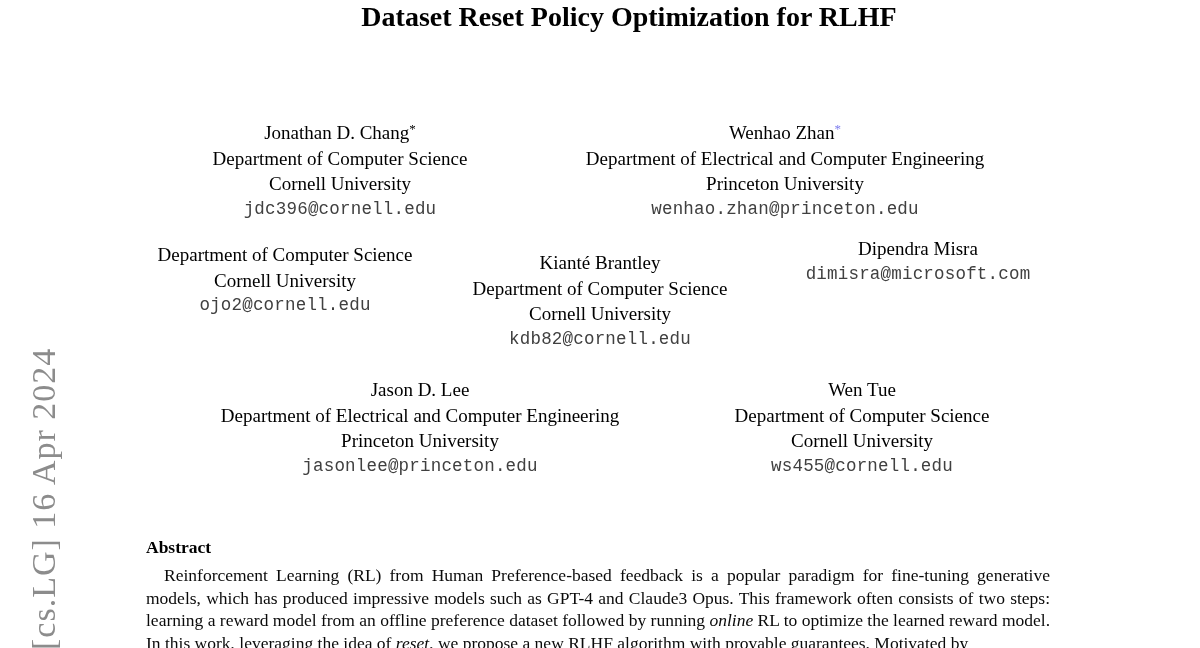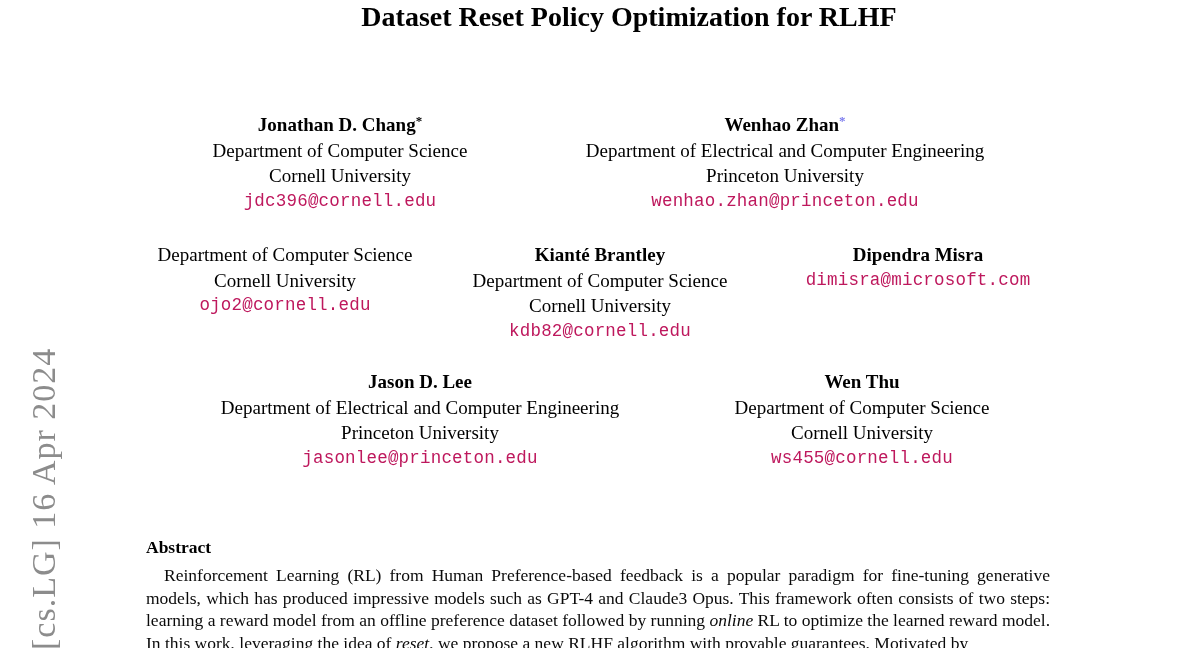--- a/index.html
+++ b/index.html
@@ -39,30 +39,30 @@
     color: #8c8c8c;
   }
   .author {
     position: absolute;
     transform: translateX(-50%);
     text-align: center;
     white-space: nowrap;
     font-size: 19px;
     line-height: 25.5px;
   }
-  .a-name { font-weight: bold; }
+  .a-name { font-weight: normal; margin-top: 8px; }
   .a-name sup {
     font-size: 13px;
     line-height: 0;
     vertical-align: 6px;
   }
   .a-email {
     font-family: "Liberation Mono", "DejaVu Sans Mono", monospace;
     font-size: 17.5px;
-    color: #be185d;
+    color: #404040;
     letter-spacing: 0.2px;
   }
   .abstract-heading {
     position: absolute;
     top: 537px;
     left: 146px;
     width: 902px;
     text-align: left;
     font-weight: bold;
     font-size: 17.5px;
@@ -109,34 +109,34 @@
     <div class="a-email">ojo2@cornell.edu</div>
   </div>
 
   <div class="author" style="left:600px; top:242px">
     <div class="a-name"><span>Kianté Brantley</span></div>
     <div class="a-line">Department of Computer Science</div>
     <div class="a-line">Cornell University</div>
     <div class="a-email">kdb82@cornell.edu</div>
   </div>
 
-  <div class="author" style="left:918px; top:242px">
+  <div class="author" style="left:918px; top:228px">
     <div class="a-name"><span>Dipendra Misra</span></div>
     <div class="a-email">dimisra@microsoft.com</div>
   </div>
 
   <div class="author" style="left:420px; top:369px">
     <div class="a-name"><span>Jason D. Lee</span></div>
     <div class="a-line">Department of Electrical and Computer Engineering</div>
     <div class="a-line">Princeton University</div>
     <div class="a-email">jasonlee@princeton.edu</div>
   </div>
 
   <div class="author" style="left:862px; top:369px">
-    <div class="a-name"><span>Wen Thu</span></div>
+    <div class="a-name"><span>Wen Tue</span></div>
     <div class="a-line">Department of Computer Science</div>
     <div class="a-line">Cornell University</div>
     <div class="a-email">ws455@cornell.edu</div>
   </div>
 
   <div class="abstract-heading">Abstract</div>
   <p class="abstract-text"><span>Reinforcement Learning (RL) from Human Preference-based feedback is a popular paradigm for fine-tuning generative models, which has produced impressive models such as GPT-4 and Claude3 Opus. This framework often consists of two steps: learning a reward model from an offline preference dataset followed by running </span><i>online</i><span> RL to optimize the learned reward model. In this work, leveraging the idea of </span><i>reset</i><span>, we propose a new RLHF algorithm with provable guarantees. Motivated by</span></p>
 
 </div>
 

